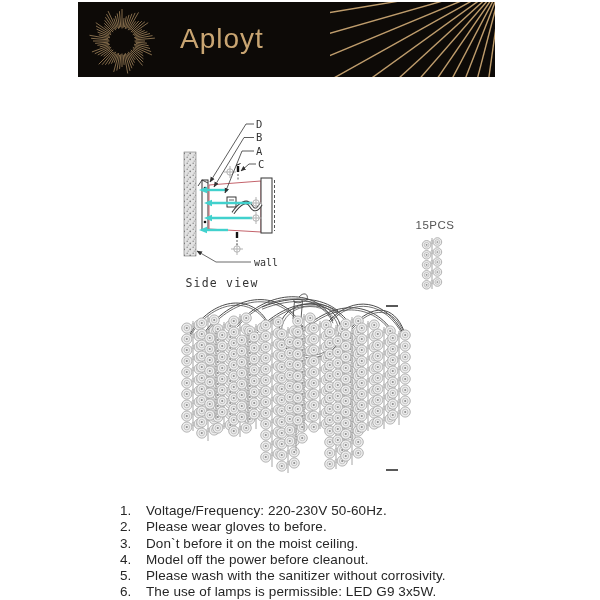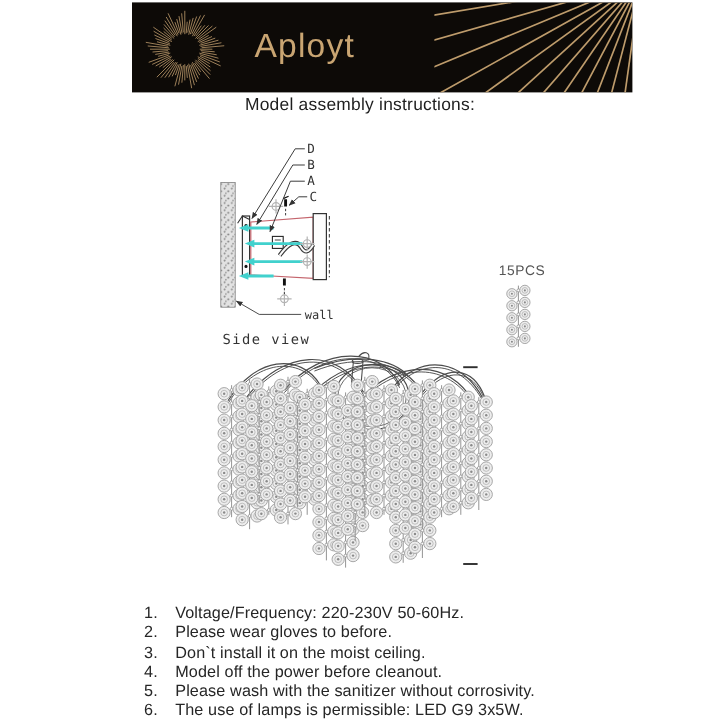--- a/index.html
+++ b/index.html
@@ -2,21 +2,21 @@
 <html style="--banner-bg: #0d0a07; --gold: #c9a572;"><head>
 <meta charset="utf-8">
 <style>
   html,body{margin:0;padding:0;}
   body{
     width:600px;height:600px;position:relative;background:#ffffff;
     font-family:"Liberation Sans", sans-serif;overflow:hidden;
   }
   
   .banner{
-    position:absolute;left:110px;top:2px;width:417px;height:75px;
+    position:absolute;left:78px;top:2px;width:417px;height:75px;
     background:var(--banner-bg,#0d0a07);overflow:hidden;
   }
   .banner .logo{position:absolute;left:8px;top:2px;}
   .brand-name{
     position:absolute;left:102px;top:50%;transform:translateY(-54%);
     color:var(--gold,#c9a572);font-size:28px;font-weight:400;letter-spacing:1px;
   }
   .banner .rays{position:absolute;right:0;top:0;}
   
   .title-block{position:absolute;left:0;top:80px;width:600px;text-align:center;color:#1e1e1e;}
@@ -128,21 +128,20 @@
       <line x1="172" y1="-18" x2="-5.229281750212067" y2="143.83257302009366" stroke="#c9a572" stroke-width="1.4" opacity="0.95"></line>
       <line x1="172" y1="-18" x2="-22.65531655743834" y2="122.38984199693178" stroke="#c9a572" stroke-width="1.4" opacity="0.95"></line>
       <line x1="172" y1="-18" x2="-37.50129854475435" y2="99.08631819329584" stroke="#c9a572" stroke-width="1.4" opacity="0.95"></line>
       <line x1="172" y1="-18" x2="-49.570452107115415" y2="74.2308774383529" stroke="#c9a572" stroke-width="1.4" opacity="0.95"></line>
       <line x1="172" y1="-18" x2="-58.70280702519648" y2="48.15296539607992" stroke="#c9a572" stroke-width="1.4" opacity="0.95"></line>
       <line x1="172" y1="-18" x2="-64.77731878567266" y2="21.19823093798948" stroke="#c9a572" stroke-width="1.4" opacity="0.95"></line>
     </svg>
 </div>
 
 <div class="title-block">
-  <div class="title-line">Model assembly instructions:</div>
 </div>
 
 <svg class="diagram-svg" viewBox="0 112 600 186">
   <defs>
     <pattern id="wallpat" width="6" height="6" patternUnits="userSpaceOnUse">
       <rect width="6" height="6" fill="#e2e2e2"></rect>
       <circle cx="1.2" cy="1.2" r="0.8" fill="#8f8f8f"></circle>
       <circle cx="4.2" cy="3.4" r="0.8" fill="#777"></circle>
       <circle cx="2.2" cy="5.1" r="0.7" fill="#9a9a9a"></circle>
     </pattern>
@@ -1661,17 +1660,17 @@
         <circle cx="405.20000000000005" cy="412" r="1.02" fill="#8a8a8a"></circle>
       </g>
     </g>
   <line x1="386" y1="306" x2="398" y2="306" stroke="#2f2f2f" stroke-width="1.6"></line>
   <line x1="386" y1="470" x2="398" y2="470" stroke="#2f2f2f" stroke-width="1.6"></line>
 </svg>
 
 <ol class="instructions">
   <li>Voltage/Frequency: 220-230V 50-60Hz.</li>
   <li>Please wear gloves to before.</li>
-  <li>Don`t install it on the moist ceiling.</li>
+  <li>Don`t before it on the moist ceiling.</li>
   <li>Model off the power before cleanout.</li>
   <li>Please wash with the sanitizer without corrosivity.</li>
   <li>The use of lamps is permissible: LED G9 3x5W.</li>
 </ol>
 
 </body></html>

